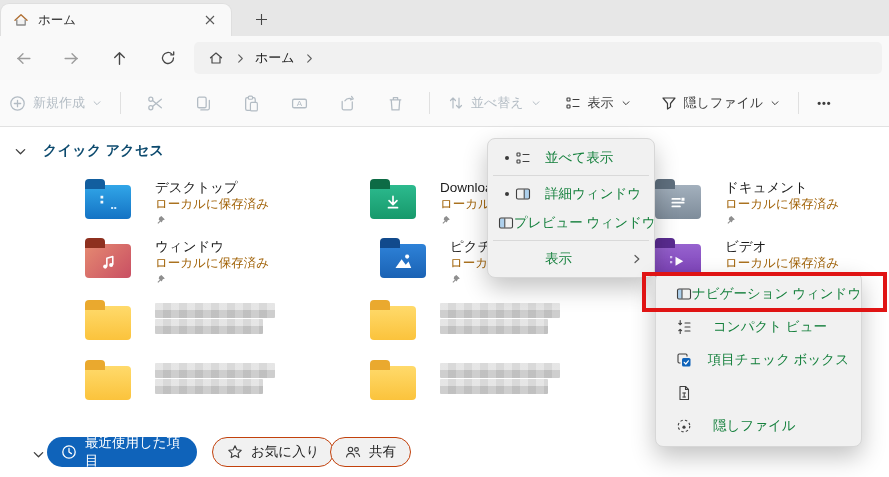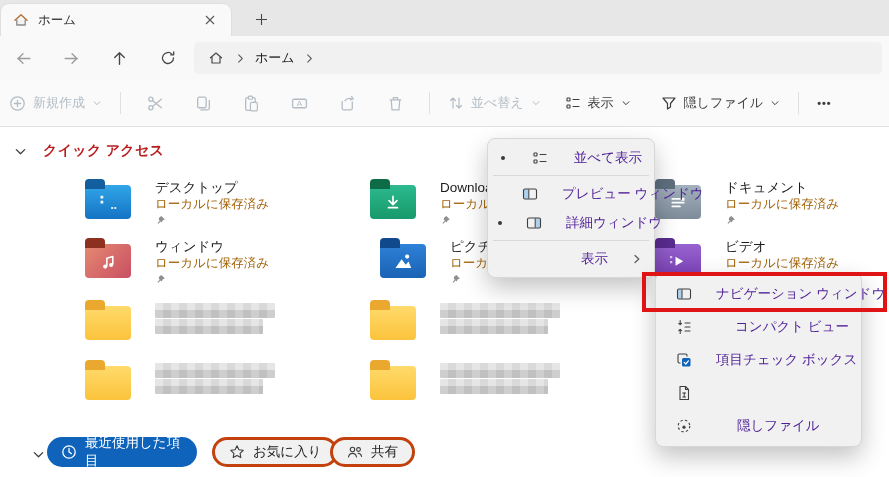--- a/index.html
+++ b/index.html
@@ -35,21 +35,21 @@
   .cmdbar { position:absolute; left:0; top:80px; width:889px; height:47px; background:#fafafa;
             border-bottom:1px solid #e2e2e2; display:flex; align-items:center; padding:0 1px; }
   .cmd { display:flex; align-items:center; gap:7px; padding:0 8px; height:34px; border-radius:5px; font-size:13px; }
   .disabled { color:#b3bcc4; }
   .enabled { color:#3c3c3c; }
   .cmd-sep { width:1px; height:22px; background:#e0e0e0; margin:0 10px; }
   .gap-ico { width:48px; display:flex; justify-content:center; }
 
   
   .section-head { position:absolute; left:14px; top:142px; display:flex; align-items:center; gap:16px; }
-  .section-title { font-size:14px; font-weight:700; color:#b91c1c; letter-spacing:.3px; }
+  .section-title { font-size:14px; font-weight:700; color:#0c4a6e; letter-spacing:.3px; }
   .chev { color:#3f3f3f; display:flex; }
 
   .tile { position:absolute; display:flex; gap:24px; }
   .folder { position:relative; width:46px; height:34px; border-radius:4px; margin-top:7px; }
   .folder::before { content:""; position:absolute; top:-6px; left:0; width:20px; height:10px; border-radius:4px 4px 0 0; }
   .folder .glyph { position:absolute; inset:0; display:flex; align-items:center; justify-content:center; }
   .f-desktop { background:linear-gradient(180deg,#31a6e8,#1473c4); } .f-desktop::before{ background:#125e9f; }
   .f-downloads { background:linear-gradient(180deg,#2cba8e,#17996b); } .f-downloads::before{ background:#0d6b45; }
   .f-documents { background:linear-gradient(180deg,#a3b0bd,#7e8c9a); } .f-documents::before{ background:#5f6f7e; }
   .f-music { background:linear-gradient(135deg,#e58a71,#c94f63); } .f-music::before{ background:#8e301f; }
@@ -64,42 +64,42 @@
     background-image: repeating-linear-gradient(0deg,rgba(150,150,150,.35) 0 8px,rgba(220,220,220,.4) 8px 16px),
                       repeating-linear-gradient(90deg,#ececec 0 8px,#d7d7d7 8px 16px);
     filter: blur(.4px); }
   .blurname.l2 { width:108px; margin-top:1px; }
 
   
   .menu { position:absolute; background:#f1f1f1; border:1px solid #d7d7d7; border-radius:8px;
           box-shadow:0 10px 24px rgba(0,0,0,.24); padding:4px; z-index:5; }
   .menu1 { left:487px; top:138px; width:168px; }
   .menu2 { left:655px; top:272px; width:207px; }
-  .mi { display:flex; align-items:center; border-radius:4px; font-size:13.5px; color:#4c1d95;gap:24px; }
+  .mi { display:flex; align-items:center; border-radius:4px; font-size:13.5px; color:#15803d; }
   .menu1 .mi { height:29px; padding:0 8px 0 6px; }
   .menu2 .mi { height:33px; padding:0 8px 0 16px; }
   .bcol { width:17px; display:flex; align-items:center; justify-content:center; }
   .dot { width:4px; height:4px; border-radius:50%; background:#3a3a3a; }
   .icol { width:30px; display:flex; align-items:center; color:#3f3f3f; }
   .menu2 .icol { width:37px; }
   .mlabel { flex:1; white-space:nowrap; }
   .msep { height:1px; background:#d9d9d9; margin:3px 1px; }
   .subarrow { color:#5a5a5a; display:flex; }
 
   
   .redbox { position:absolute; left:642px; top:272px; width:245px; height:40px;
             border:4px solid #e01414; z-index:20; }
 
   
   .footer-chev { position:absolute; left:24px; top:444px; width:28px; height:20px;
                  display:flex; align-items:center; justify-content:center; color:#3f3f3f; }
   .pill { position:absolute; top:437px; height:30px; border-radius:15px; display:flex;
           align-items:center; gap:8px; padding:0 14px; font-size:13.5px; }
   .pill-blue { left:47px; width:150px; background:#0f63ba; color:#fff; }
-  .pill-gray { background:#f1f1f1; color:#1f1f1f; border:3px solid #c2410c; }
+  .pill-gray { background:#f1f1f1; color:#1f1f1f; border:1px solid #c2410c; }
   .pill-fav { left:212px; } .pill-share { left:330px; }
 </style>
 </head>
 <body>
 
 <div class="tabbar">
   <div class="tab">
     <span>
       <svg width="16" height="16" viewBox="0 0 16 16" fill="none">
           <path d="M2 8.2 8 2.8l6 5.4" stroke="#b06f32" stroke-width="1.4" stroke-linecap="round" stroke-linejoin="round"></path>
@@ -411,42 +411,42 @@
       <svg width="16" height="16" viewBox="0 0 16 16" fill="none">
           <rect x="2" y="3" width="3" height="3" rx=".6" stroke="currentColor" stroke-width="1.1"></rect>
           <rect x="2" y="10" width="3" height="3" rx=".6" stroke="currentColor" stroke-width="1.1"></rect>
           <path d="M8 4.5h6M8 11.5h6" stroke="currentColor" stroke-width="1.1" stroke-linecap="round"></path>
         </svg>
     </span>
     <span class="mlabel">並べて表示</span>
   </div>
   <div class="msep"></div>
   <div class="mi">
+    <span class="bcol">
+        <span class="dot"></span>
+      </span>
+    <span class="icol">
+      <svg width="16" height="16" viewBox="0 0 16 16" fill="none">
+          <rect x="9.2" y="3.4" width="4.8" height="9.2" fill="#aed0ec"></rect>
+          <rect x="1.5" y="3" width="13" height="10" rx="1.5" stroke="currentColor" stroke-width="1.1"></rect>
+          <path d="M9.2 3.4v9.2" stroke="currentColor" stroke-width="1"></path>
+        </svg>
+    </span>
+    <span class="mlabel">詳細ウィンドウ</span>
+  </div>
+  <div class="mi">
     <span class="bcol"></span>
     <span class="icol">
       <svg width="16" height="16" viewBox="0 0 16 16" fill="none">
           <rect x="2" y="3.4" width="4.8" height="9.2" fill="#aed0ec"></rect>
           <rect x="1.5" y="3" width="13" height="10" rx="1.5" stroke="currentColor" stroke-width="1.1"></rect>
           <path d="M6.8 3.4v9.2" stroke="currentColor" stroke-width="1"></path>
         </svg>
     </span>
     <span class="mlabel">プレビュー ウィンドウ</span>
-  </div>
-  <div class="mi">
-    <span class="bcol">
-        <span class="dot"></span>
-      </span>
-    <span class="icol">
-      <svg width="16" height="16" viewBox="0 0 16 16" fill="none">
-          <rect x="9.2" y="3.4" width="4.8" height="9.2" fill="#aed0ec"></rect>
-          <rect x="1.5" y="3" width="13" height="10" rx="1.5" stroke="currentColor" stroke-width="1.1"></rect>
-          <path d="M9.2 3.4v9.2" stroke="currentColor" stroke-width="1"></path>
-        </svg>
-    </span>
-    <span class="mlabel">詳細ウィンドウ</span>
   </div>
   <div class="msep"></div>
   <div class="mi">
     <span class="bcol"></span>
     <span class="icol"></span>
     <span class="mlabel">表示</span>
     <span class="subarrow">
       <svg width="10" height="10" viewBox="0 0 10 10" fill="none">
           <path d="M3 1.5 6.8 5 3 8.5" stroke="currentColor" stroke-width="1.2" stroke-linecap="round" stroke-linejoin="round"></path>
         </svg>

